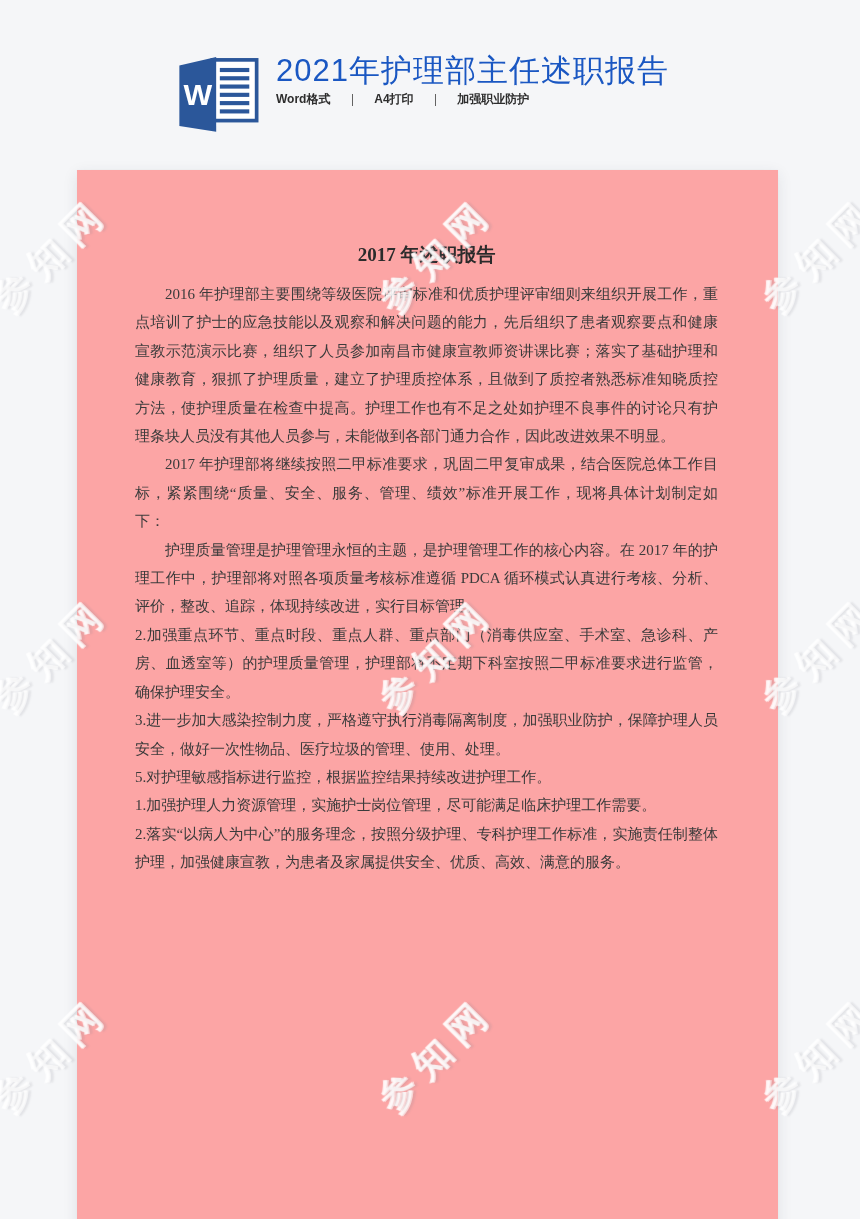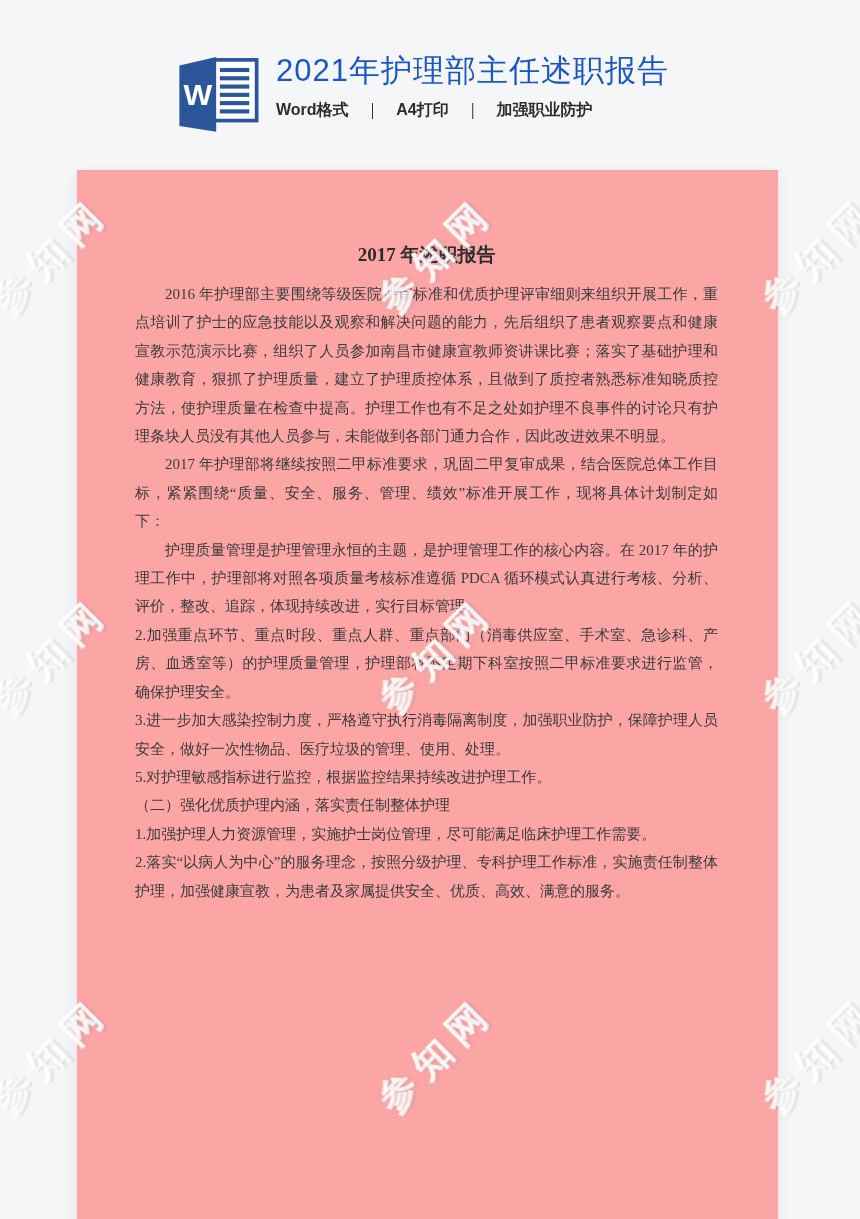--- a/index.html
+++ b/index.html
@@ -54,24 +54,23 @@
   }
   .header-title {
     font-size: 31px;
     font-weight: normal;
     color: #1a57c2;
     line-height: 1.25;
     letter-spacing: 1px;
     margin: 0;
   }
   .header-meta {
-    margin-top: 9px;
     display: flex;
     align-items: center;
-    font-size: 16px;
+    font-size: 12px;
     font-weight: bold;
     color: #2d2d2d;
   }
   .meta-sep {
     margin: 0 16px;
     color: #2d2d2d;
     font-weight: normal;
   }
 
   
@@ -151,17 +150,16 @@
 
 <div class="doc-page">
   <h1 class="doc-title">2017 年述职报告</h1>
   <div class="doc-body">
       <p class="indent">2016 年护理部主要围绕等级医院评审标准和优质护理评审细则来组织开展工作，重点培训了护士的应急技能以及观察和解决问题的能力，先后组织了患者观察要点和健康宣教示范演示比赛，组织了人员参加南昌市健康宣教师资讲课比赛；落实了基础护理和健康教育，狠抓了护理质量，建立了护理质控体系，且做到了质控者熟悉标准知晓质控方法，使护理质量在检查中提高。护理工作也有不足之处如护理不良事件的讨论只有护理条块人员没有其他人员参与，未能做到各部门通力合作，因此改进效果不明显。</p>
       <p class="indent">2017 年护理部将继续按照二甲标准要求，巩固二甲复审成果，结合医院总体工作目标，紧紧围绕“质量、安全、服务、管理、绩效”标准开展工作，现将具体计划制定如下：</p>
       <p class="indent">护理质量管理是护理管理永恒的主题，是护理管理工作的核心内容。在 2017 年的护理工作中，护理部将对照各项质量考核标准遵循 PDCA 循环模式认真进行考核、分析、评价，整改、追踪，体现持续改进，实行目标管理。</p>
       <p>2.加强重点环节、重点时段、重点人群、重点部门（消毒供应室、手术室、急诊科、产房、血透室等）的护理质量管理，护理部将不定期下科室按照二甲标准要求进行监管，确保护理安全。</p>
       <p>3.进一步加大感染控制力度，严格遵守执行消毒隔离制度，加强职业防护，保障护理人员安全，做好一次性物品、医疗垃圾的管理、使用、处理。</p>
       <p>5.对护理敏感指标进行监控，根据监控结果持续改进护理工作。</p>
-      <p>（二）强化优质护理内涵，落实责任制整体护理</p>
       <p>1.加强护理人力资源管理，实施护士岗位管理，尽可能满足临床护理工作需要。</p>
       <p>2.落实“以病人为中心”的服务理念，按照分级护理、专科护理工作标准，实施责任制整体护理，加强健康宣教，为患者及家属提供安全、优质、高效、满意的服务。</p>
     </div>
 </div>
 
 </body></html>

